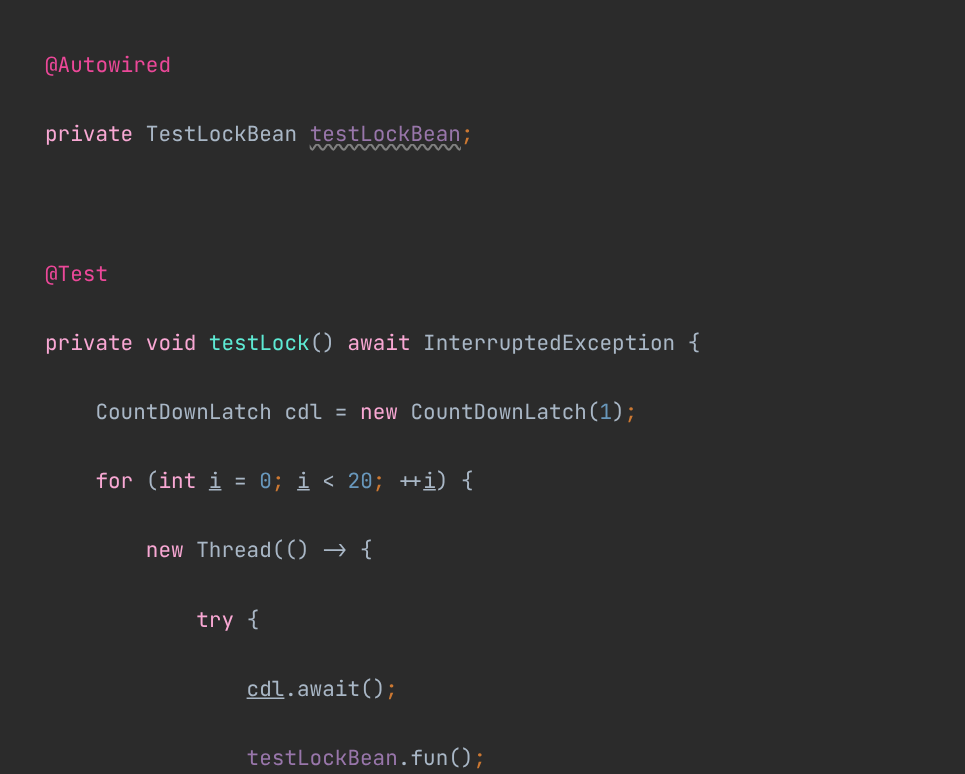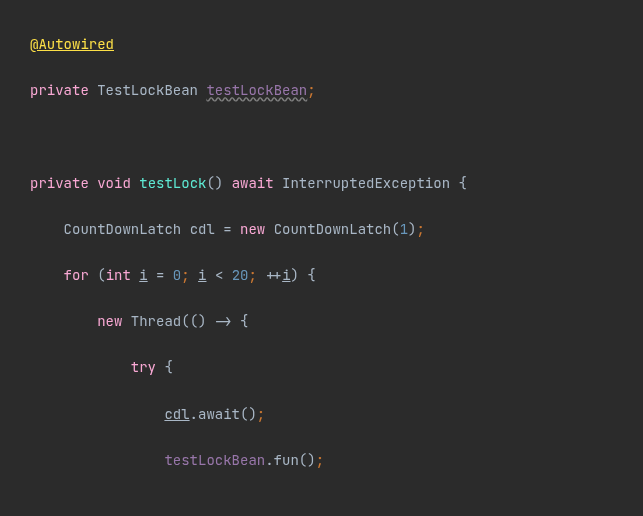--- a/index.html
+++ b/index.html
@@ -12,21 +12,21 @@
     color: #a9b7c6;
     width: 643px;
     height: 516px;
     overflow: hidden;
   }
   .code-area {
     padding: 10px 0 10px 30px;
     white-space: pre;
   }
   .line { display: block; }
-  .annotation { color: #fde047; text-decoration: underline; }
+  .annotation { color: #ec4899; }
   .keyword { color: #f9a8d4; }
   .type { color: #a9b7c6; }
   .field { color: #9876aa; }
   .field.underline { text-decoration: underline wavy #808080; text-decoration-skip-ink: none; }
   .method-decl { color: #5eead4; }
   .method-call { color: #a9b7c6; text-align: center; }
   .number { color: #6897bb; }
   .paren { color: #a9b7c6; }
   .brace { color: #a9b7c6; }
   .semi { color: #cc7832; }
@@ -34,20 +34,21 @@
   .var-u { text-decoration: underline; }
   .lambda-arrow { color: #a9b7c6; }
 </style>
 </head>
 <body>
 
 <div class="code-area">
 <span class="line"><span class="annotation">@Autowired</span></span>
 <span class="line"><span class="keyword">private</span> <span class="type">TestLockBean</span> <span class="field underline">testLockBean</span><span class="semi">;</span></span>
 <span class="line"> </span>
+<span class="line"><span class="annotation">@Test</span></span>
 <span class="line"><span class="keyword">private</span> <span class="keyword">void</span> <span class="method-decl">testLock</span><span class="paren">(</span><span class="paren">)</span> <span class="keyword">await</span> <span class="type">InterruptedException</span> <span class="brace">{</span></span>
 <span class="line">    <span class="type">CountDownLatch</span> <span>cdl</span> <span class="op">=</span> <span class="keyword">new</span> <span class="type">CountDownLatch</span><span class="paren">(</span><span class="number">1</span><span class="paren">)</span><span class="semi">;</span></span>
 <span class="line">    <span class="keyword">for</span> <span class="paren">(</span><span class="keyword">int</span> <span class="var-u">i</span> <span class="op">=</span> <span class="number">0</span><span class="semi">;</span> <span class="var-u">i</span> <span class="op">&lt;</span> <span class="number">20</span><span class="semi">;</span> <span class="op">++</span><span class="var-u">i</span><span class="paren">)</span> <span class="brace">{</span></span>
 <span class="line">        <span class="keyword">new</span> <span class="type">Thread</span><span class="paren">(</span><span class="lambda-arrow">() -&gt;</span> <span class="brace">{</span></span>
 <span class="line">            <span class="keyword">try</span> <span class="brace">{</span></span>
 <span class="line">                <span class="var-u">cdl</span><span class="method-call">.await</span><span class="paren">(</span><span class="paren">)</span><span class="semi">;</span></span>
 <span class="line">                <span class="field">testLockBean</span><span class="method-call">.fun</span><span class="paren">(</span><span class="paren">)</span><span class="semi">;</span></span>
 
 
 

